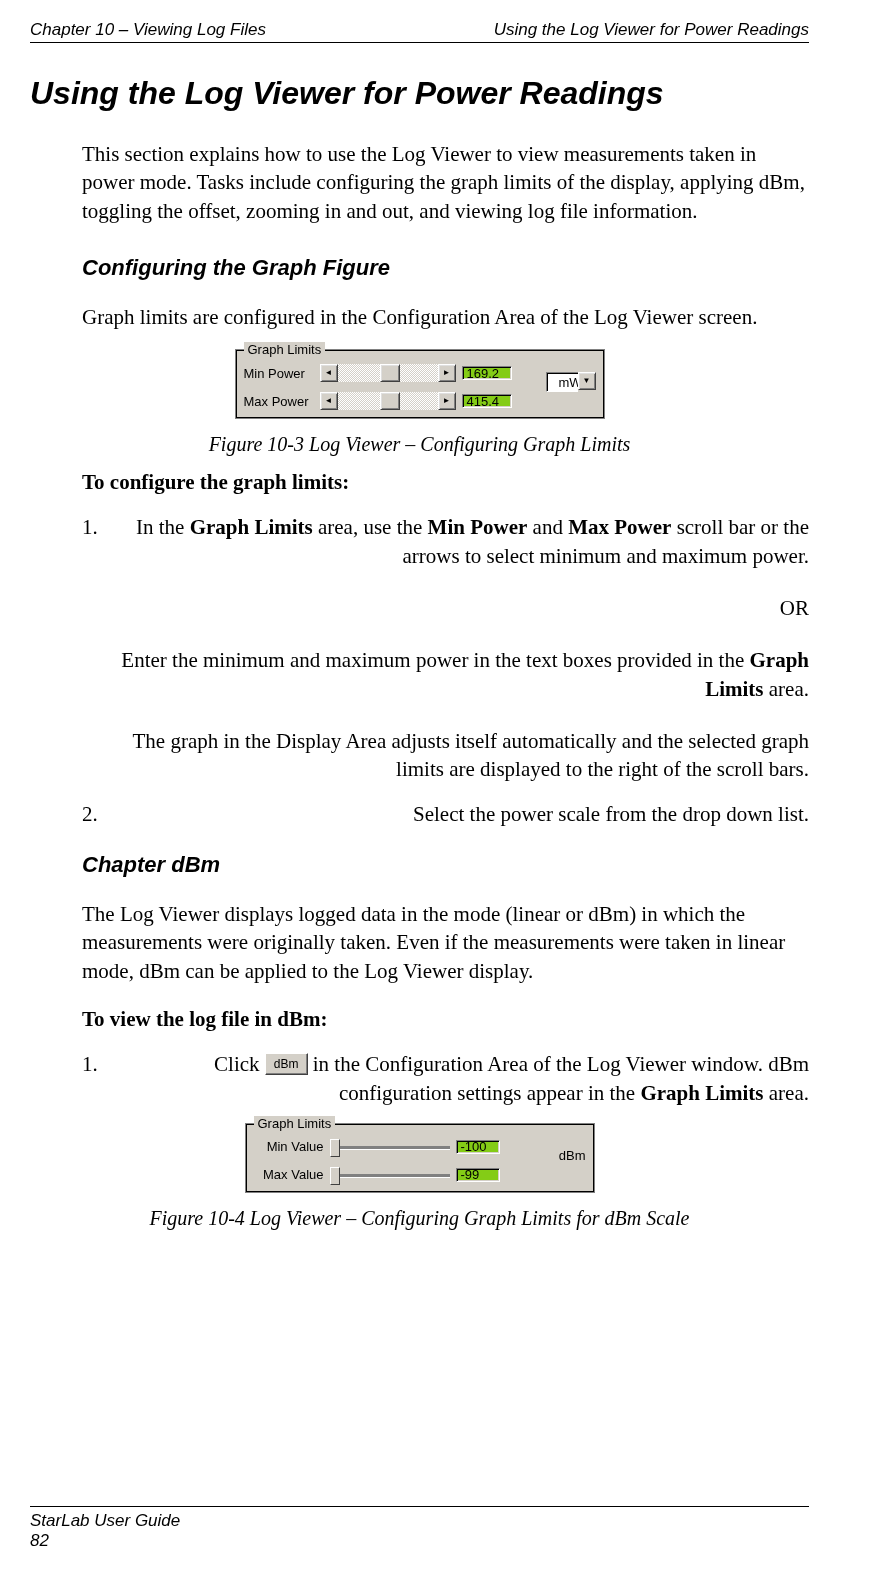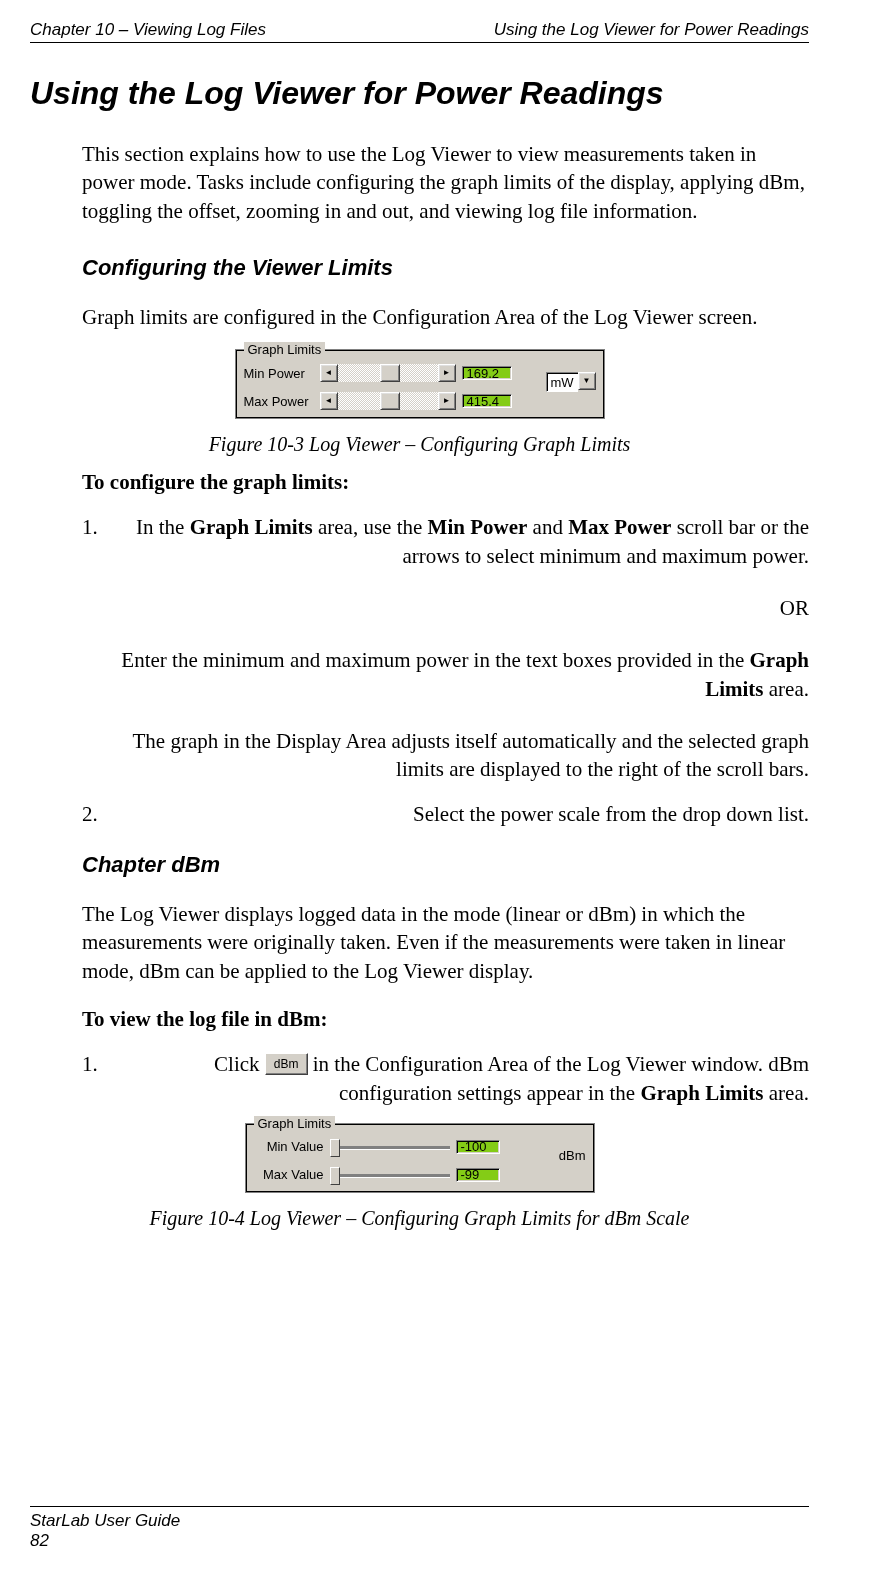--- a/index.html
+++ b/index.html
@@ -188,21 +188,21 @@
   }
   .combo-text {
     background: #fff;
     border: 1px solid #808080;
     border-right: none;
     border-bottom-color: #fff;
     box-shadow: inset 1px 1px 0 #000;
     height: 20px;
     width: 32px;
     box-sizing: border-box;
-    padding: 1px 4px;
+    padding: 1px 12px;
     font-size: 13px;
     display: inline-flex;
     align-items: center;
   }
   .slider-h {
     position: relative;
     width: 120px;
     height: 18px;
     display: inline-block;
   }
@@ -263,21 +263,21 @@
     <span>Chapter 10 – Viewing Log Files</span>
     <span>Using the Log Viewer for Power Readings</span>
   </div>
 
   <div class="content">
 
     <h1 class="h1">Using the Log Viewer for Power Readings</h1>
 
     <p class="intro-p">This section explains how to use the Log Viewer to view measurements taken in power mode. Tasks include configuring the graph limits of the display, applying dBm, toggling the offset, zooming in and out, and viewing log file information.</p>
 
-    <h2 class="h2">Configuring the Viewer Limits</h2>
+    <h2 class="h2">Configuring the Graph Figure</h2>
 
     <p class="body-p">Graph limits are configured in the Configuration Area of the Log Viewer screen.</p>
 
     <div class="figure">
       <div class="panel" style="width:370px;">
         <span class="panel-title">Graph Limits</span>
         <div style="display:flex;align-items:center;">
           <div style="flex:1;">
             <div class="panel-row">
               <span class="panel-label">Min Power</span>

